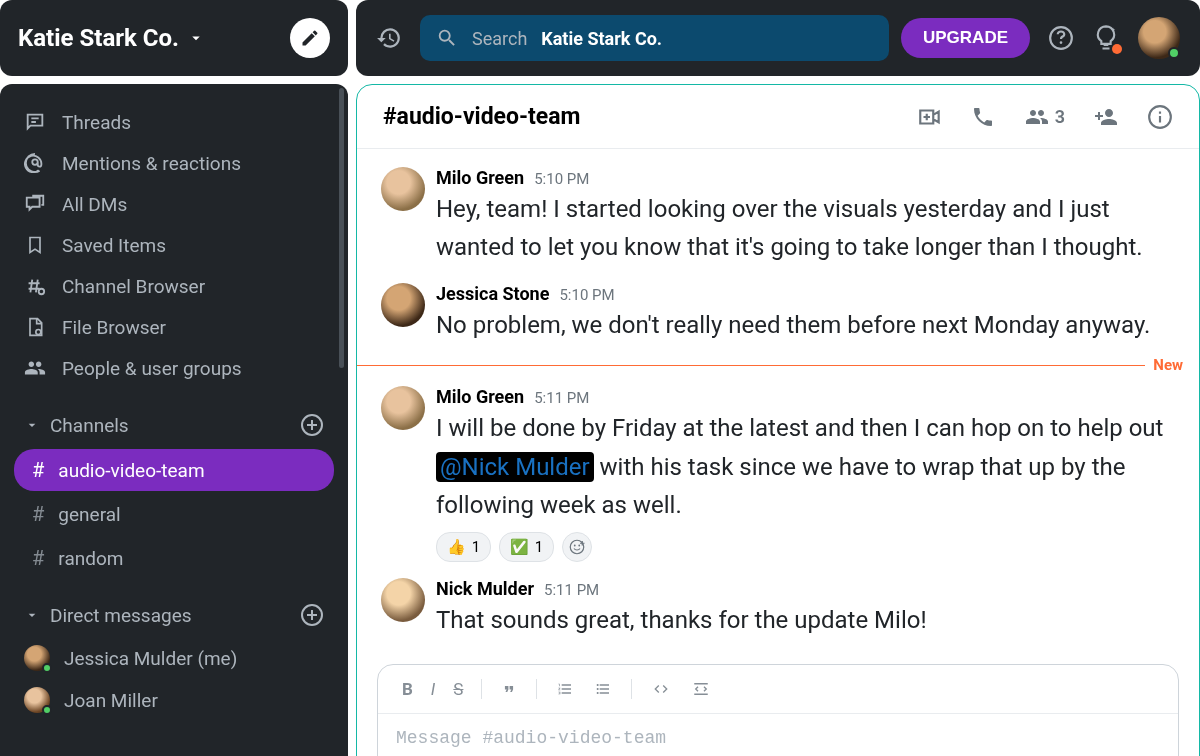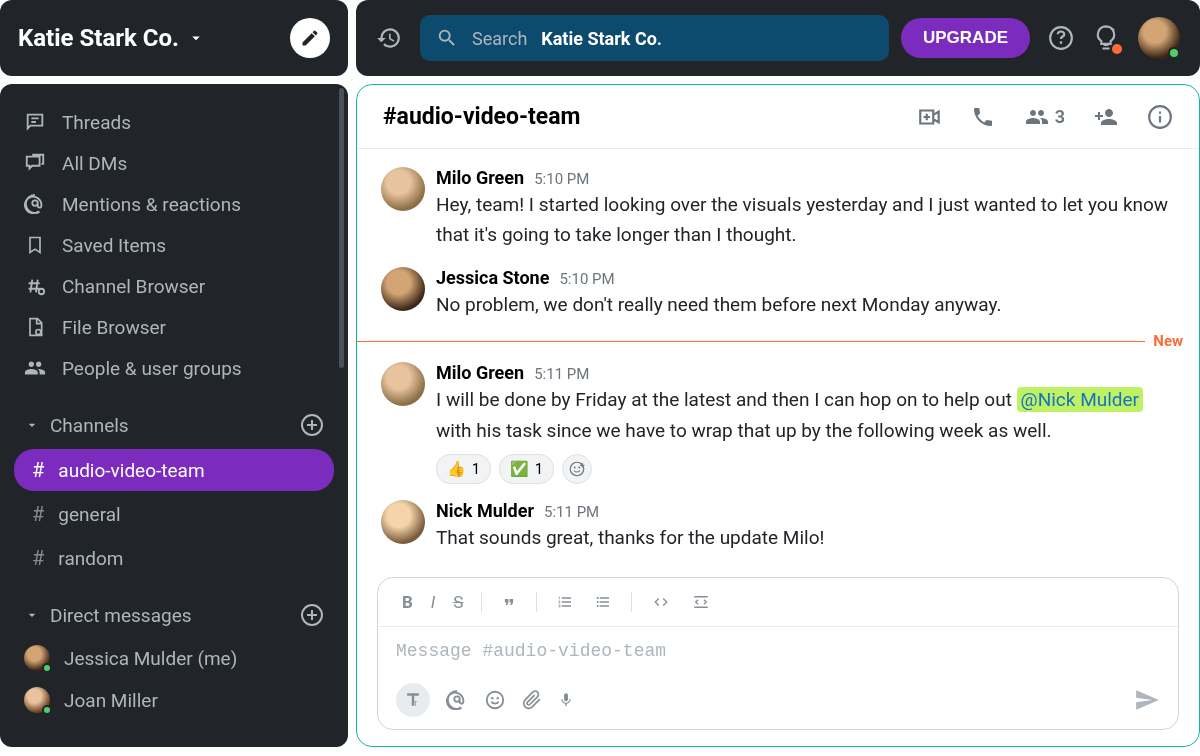--- a/index.html
+++ b/index.html
@@ -124,22 +124,22 @@
 .member-count { font-size: 18px; color: #6c757d; font-weight:600;}
 .messages {
   flex: 1; overflow-y: auto; padding: 10px 0;
 }
 .message { display: flex; padding: 8px 24px; gap: 11px; }
 .msg-avatar { width: 44px; height: 44px; border-radius: 50%; flex-shrink: 0; }
 .msg-content { flex: 1; }
 .msg-header { display: flex; align-items: baseline; gap: 10px; margin-bottom: 2px;}
 .msg-author { font-size: 18px; font-weight: 700; }
 .msg-time { font-size: 15px; color: #6c757d; }
-.msg-text { font-size: 19px; line-height: 1.6; color: #212529; }
-.mention { background: #bef264; color: #1971c2; border-radius: 4px; padding: 1px 4px; }
+.msg-text { font-size: 24px; line-height: 1.6; color: #212529; }
+.mention { background: #000000; color: #1971c2; border-radius: 4px; padding: 1px 4px; }
 .new-divider { display: flex; align-items: center; margin: 4px 0; }
 .new-line { flex: 1; height: 1px; background: #ff6b35; }
 .new-label { color: #ff6b35; font-size: 15px; font-weight: 700; padding: 0 16px 0 8px; }
 .reactions { display: flex; gap: 8px; margin-top: 8px; }
 .reaction {
   background: #f1f3f5; border: 1px solid #dee2e6;
   border-radius: 14px; padding: 3px 10px;
   display: flex; align-items: center; gap: 6px;
   font-size: 15px; cursor: pointer;
 }
@@ -235,32 +235,32 @@
       <span class="icon">
           <svg width="22" height="22" viewBox="0 0 24 24">
             <path fill="none" stroke="currentColor" stroke-width="2" d="M4 4h16v12H7l-3 3V4z M8 8h8 M8 12h5"></path>
           </svg>
         </span>
       <span>Threads</span>
     </div>
     <div class="nav-item">
       <span class="icon">
           <svg width="22" height="22" viewBox="0 0 24 24">
+            <path fill="none" stroke="currentColor" stroke-width="2" d="M12 2a10 10 0 100 20c2 0 3.5-.5 5-1.5m-5-6.5a3 3 0 100-6 3 3 0 000 6zm3-3v3c0 1 .7 2 2 2s2-1 2-3a9 9 0 10-3 6.7"></path>
+          </svg>
+        </span>
+      <span>Mentions &amp; reactions</span>
+    </div>
+    <div class="nav-item">
+      <span class="icon">
+          <svg width="22" height="22" viewBox="0 0 24 24">
             <path fill="none" stroke="currentColor" stroke-width="2" d="M3 5h14v10H9l-3 3v-3H3V5z M9 3h12v10h-2"></path>
           </svg>
         </span>
       <span>All DMs</span>
-    </div>
-    <div class="nav-item">
-      <span class="icon">
-          <svg width="22" height="22" viewBox="0 0 24 24">
-            <path fill="none" stroke="currentColor" stroke-width="2" d="M12 2a10 10 0 100 20c2 0 3.5-.5 5-1.5m-5-6.5a3 3 0 100-6 3 3 0 000 6zm3-3v3c0 1 .7 2 2 2s2-1 2-3a9 9 0 10-3 6.7"></path>
-          </svg>
-        </span>
-      <span>Mentions &amp; reactions</span>
     </div>
     <div class="nav-item">
       <span class="icon">
           <svg width="20" height="22" viewBox="0 0 24 24">
             <path fill="none" stroke="currentColor" stroke-width="2" d="M6 3h12v18l-6-4-6 4V3z"></path>
           </svg>
         </span>
       <span>Saved Items</span>
     </div>
     <div class="nav-item">

